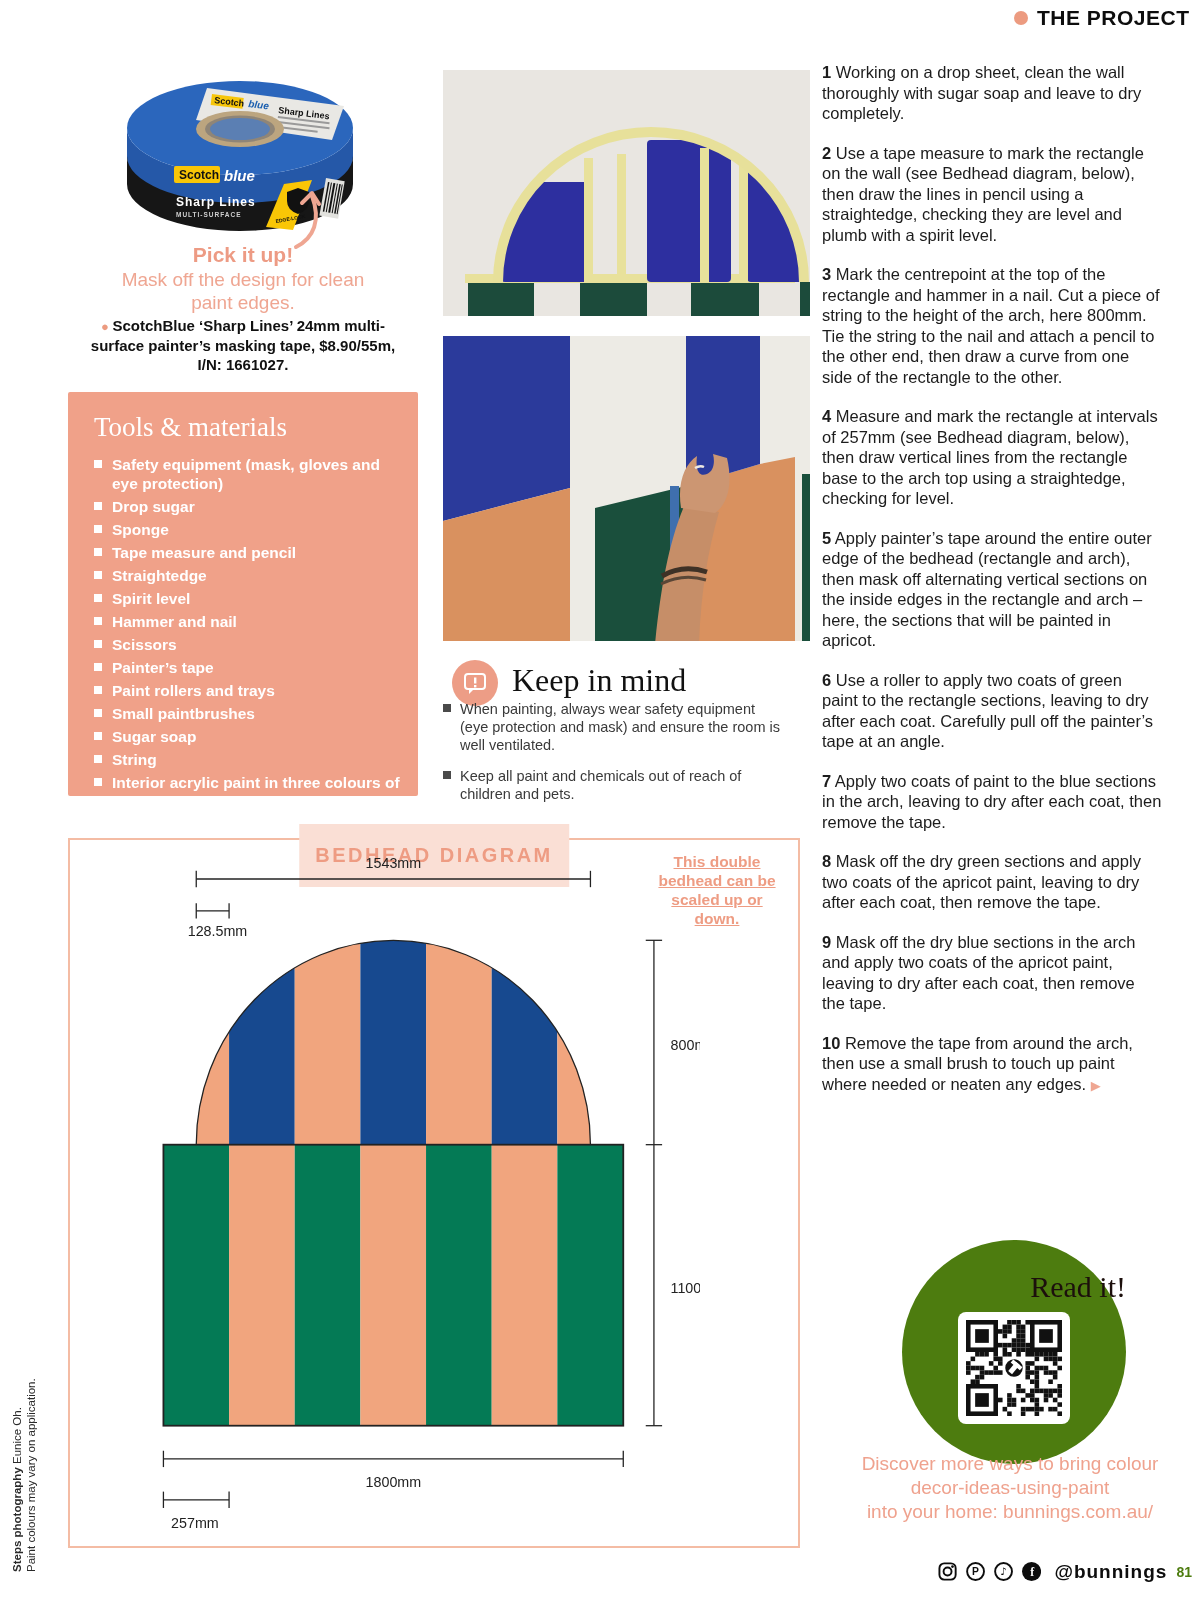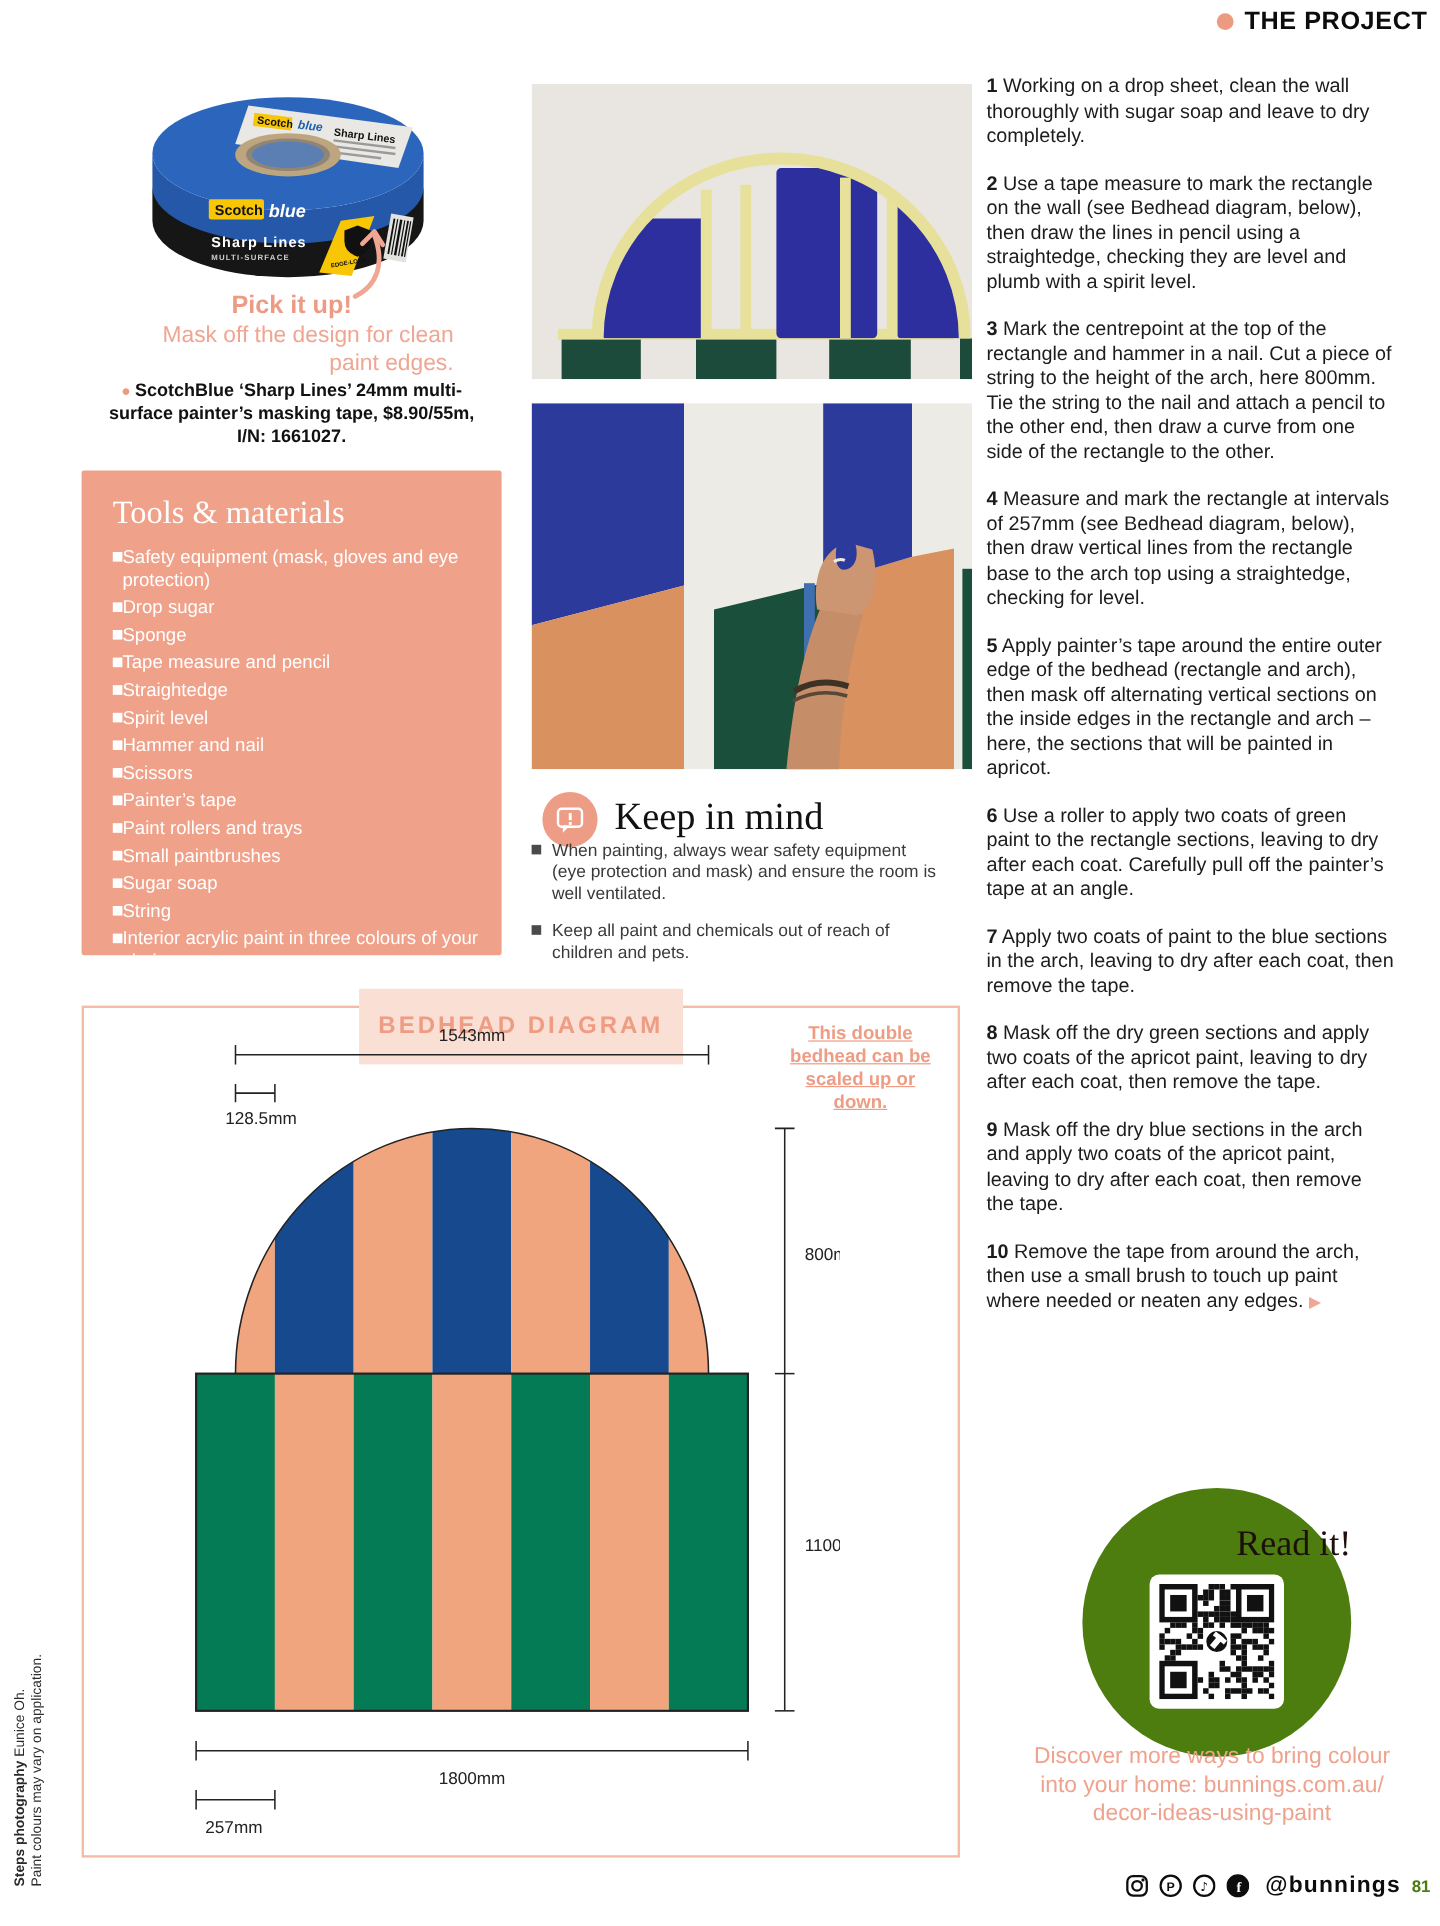--- a/index.html
+++ b/index.html
@@ -11,34 +11,34 @@
   
   .hdr{ position:absolute; top:6px; left:1014px; display:flex; align-items:center; gap:9px; }
   .hdr-dot{ width:14px; height:14px; border-radius:50%; background:#EC9B80; }
   .hdr-title{ font-weight:bold; font-size:21px; letter-spacing:.5px; color:#0d0d0d; }
 
   
   .tape-svg{ position:absolute; left:112px; top:66px; }
   .arrow-svg{ position:absolute; left:288px; top:190px; }
   .pickitup{ position:absolute; left:68px; top:243px; width:350px; text-align:center;
     color:#ED9B84; font-weight:bold; font-size:21px; }
-  .masktext{ position:absolute; left:108px; top:268px; width:270px; text-align:right;
+  .masktext{ position:absolute; left:108px; top:268px; width:270px; text-align:center;
     color:#EFA692; font-size:19px; line-height:23px; }
   .prod-caption{ position:absolute; left:88px; top:316px; width:310px; text-align:center;
     font-size:15px; line-height:19px; color:#111; font-weight:600;}
   .prod-caption .cap-dot{ color:#EC9B80; font-size:13px; }
   .prod-caption b{ font-weight:800; }
 
   
   .tools{ position:absolute; left:68px; top:392px; width:350px; height:404px;
     background:#F0A189; padding:20px 18px 0 26px; border-radius:2px; }
   .tools h2{ font-family:"Liberation Serif", serif; font-weight:normal; color:#fff;
     font-size:27px; margin-bottom:12px; }
   .tools ul{ list-style:none; }
-  .tools li{ display:flex; margin-bottom:4px; color:#fff; font-weight:normal;
+  .tools li{ display:flex; gap:10px; margin-bottom:4px; color:#fff; font-weight:bold;
     font-size:15.5px; line-height:19px; }
   .tools li .sq{ flex:0 0 auto; width:8px; height:8px; background:#fff; margin-top:5px; }
 
   
   .photo1{ position:absolute; left:443px; top:70px; }
   .photo2{ position:absolute; left:443px; top:336px; }
 
   
   .kim-icon{ position:absolute; left:452px; top:660px; width:46px; height:46px; border-radius:50%;
     background:#ED9D86; display:flex; align-items:center; justify-content:center; }
@@ -489,22 +489,22 @@
           <rect x="9.142857142857142" y="73.14285714285714" width="13.714285714285714" height="13.714285714285714" fill="#111"></rect>
           <circle cx="48" cy="48" r="10" fill="#111" stroke="#fff" stroke-width="2.5"></circle>
           <rect x="45.5" y="42" width="5" height="12" fill="#fff" transform="rotate(40 48 48)"></rect>
           <rect x="42" y="42" width="12" height="4" fill="#fff" transform="rotate(40 48 48)"></rect>
         </svg>
     </div>
   </div>
 
   <div class="discover">
     <div>Discover more ways to bring colour</div>
+    <div>decor-ideas-using-paint</div>
     <div>into your home: bunnings.com.au/</div>
-    <div>decor-ideas-using-paint</div>
   </div>
 
   <div class="footer">
     <svg width="27" height="27" viewBox="0 0 24 24">
       <rect x="1.8" y="1.8" width="20.4" height="20.4" rx="6" fill="none" stroke="#0d0d0d" stroke-width="2.4"></rect>
       <circle cx="12" cy="12" r="5" fill="none" stroke="#0d0d0d" stroke-width="2.4"></circle>
       <circle cx="18.2" cy="5.8" r="1.7" fill="#0d0d0d"></circle>
     </svg>
     <svg width="27" height="27" viewBox="0 0 24 24">
       <circle cx="12" cy="12" r="10.6" fill="none" stroke="#0d0d0d" stroke-width="2.4"></circle>

